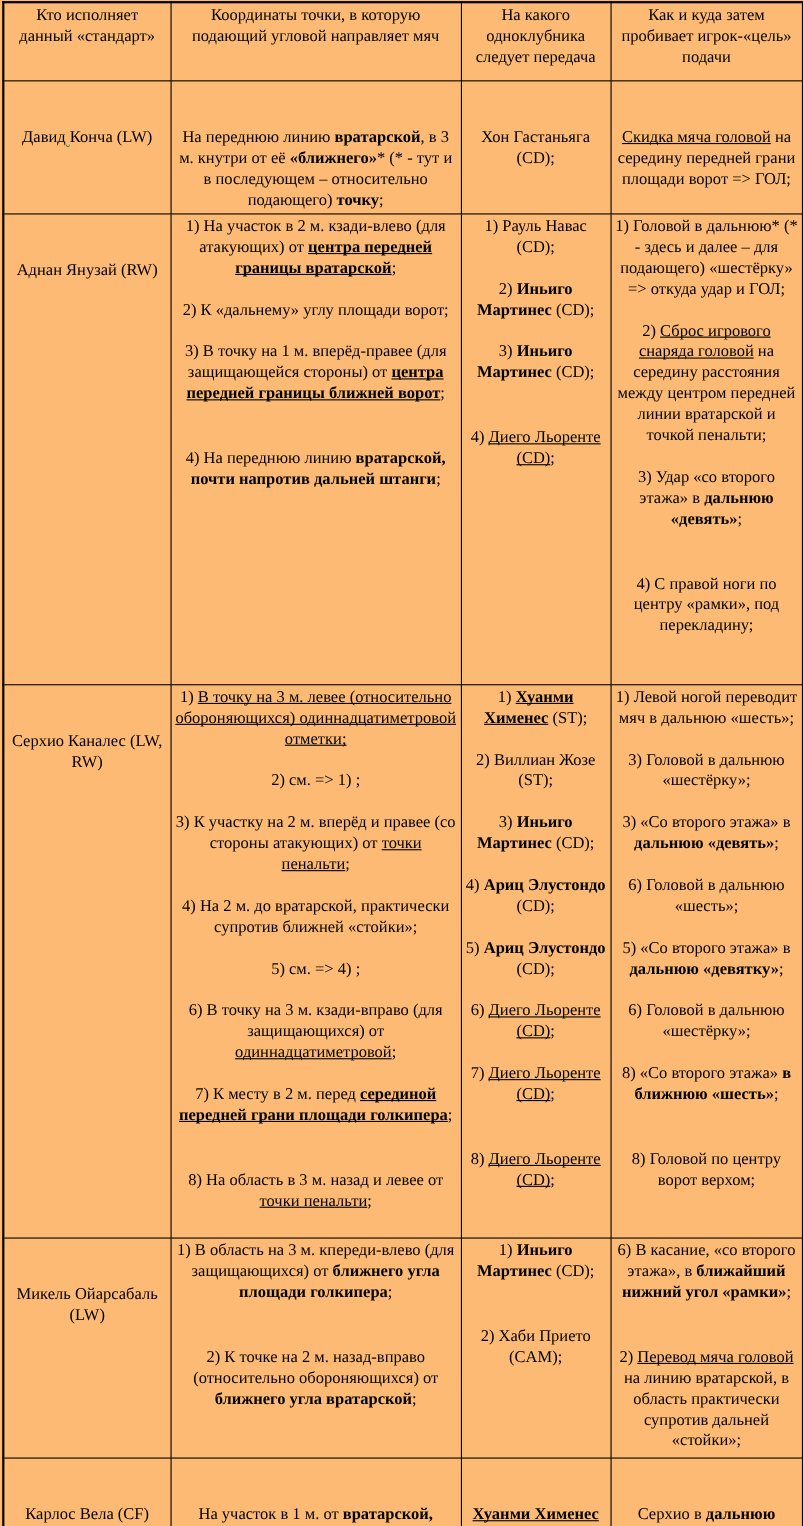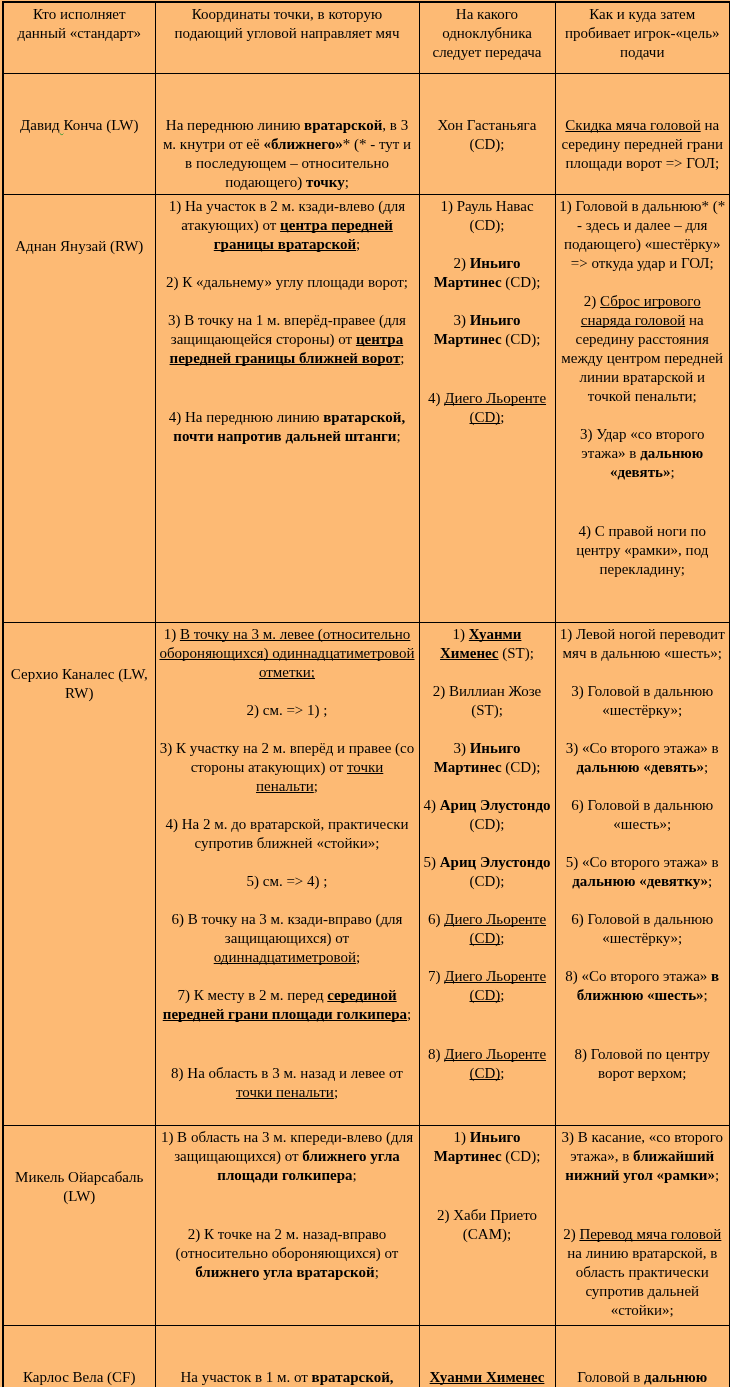--- a/index.html
+++ b/index.html
@@ -154,33 +154,33 @@
           </td>
           <td>
             <p class="par"><span>1) В область на 3 м. кпереди-влево (для защищающихся) от </span><span class="b i">ближнего угла площади голкипера</span><span>;</span></p>
             <p class="par"><span>2) К точке на 2 м. назад-вправо (относительно обороняющихся) от </span><span class="b i">ближнего угла вратарской</span><span>;</span></p>
           </td>
           <td>
             <p class="par"><span>1) </span><span class="b">Иньиго Мартинес</span><span> (CD);</span></p>
             <p class="par"><span>2) Хаби Прието (CAM);</span></p>
           </td>
           <td>
-            <p class="par"><span>3) В касание, «со второго этажа», в </span><span class="b">ближайший нижний угол «рамки»</span><span>;</span></p>
+            <p class="par"><span>6) В касание, «со второго этажа», в </span><span class="b">ближайший нижний угол «рамки»</span><span>;</span></p>
             <p class="par"><span>2) </span><span class="i u">Перевод мяча головой</span><span> на линию вратарской, в область практически супротив дальней «стойки»;</span></p>
           </td>
         </tr>
         <tr>
           <td>
             <p class="par"><span>Карлос Вела (CF)</span></p>
           </td>
           <td>
             <p class="par"><span>На участок в 1 м. от </span><span class="b">вратарской, почти напротив дальней «точки»</span><span>.</span></p>
           </td>
           <td>
             <p class="par"><span class="b u">Хуанми Хименес</span><span> (ST).</span></p>
           </td>
           <td>
-            <p class="par"><span>Головой в </span><span class="b i">дальнюю «девятку»</span><span>.</span></p>
+            <p class="par"><span>Серхио в </span><span class="b i">дальнюю «девятку»</span><span>.</span></p>
           </td>
         </tr>
       </tbody>
   </table>
 </div>
 
 </body></html>

